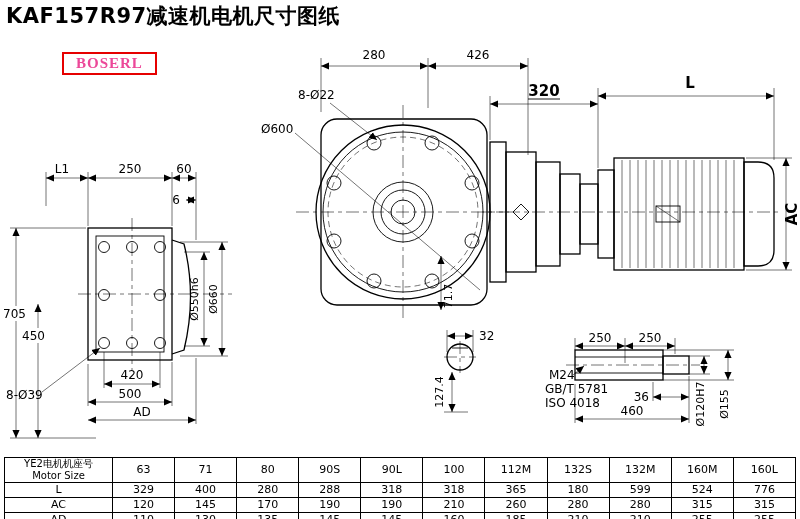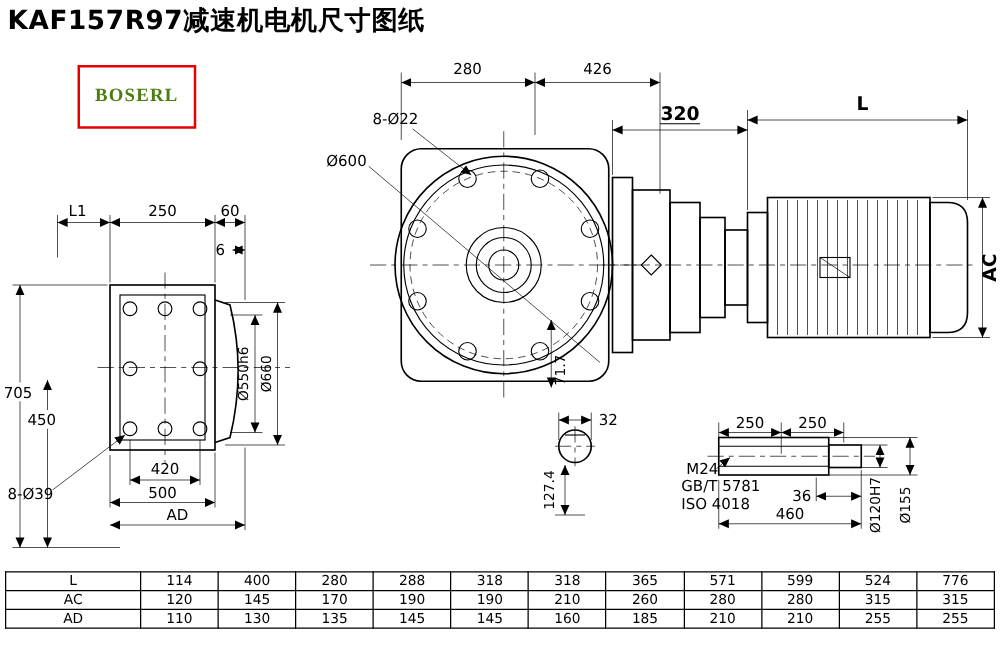--- a/index.html
+++ b/index.html
@@ -1,21 +1,21 @@
 <!DOCTYPE html>
 <html><head>
 <meta charset="utf-8">
 <style>
   *{margin:0;padding:0;box-sizing:border-box}
   html,body{width:800px;height:519px;overflow:hidden;background:#fff;
     font-family:"DejaVu Sans","Liberation Sans",sans-serif;color:#000}
   #page{position:relative;width:800px;height:519px;background:#fff}
   #title{position:absolute;left:6px;top:2px;font-size:21px;font-weight:bold;letter-spacing:.5px}
-  #logo{position:absolute;left:62px;top:52px;border:2px solid #e60000;padding:15px 12px;
-    font-size:15px;font-weight:bold;color:#4d7c0f;font-family:"Liberation Serif",serif;letter-spacing:1px}
+  #logo{position:absolute;left:62px;top:52px;border:2px solid #e60000;padding:1px 12px;
+    font-size:15px;font-weight:bold;color:#ec4899;font-family:"Liberation Serif",serif;letter-spacing:1px}
   #drawing{position:absolute;left:0;top:0}
   svg text{font-family:"DejaVu Sans",sans-serif;font-size:12px;fill:#000;stroke:none}
   svg text.big{font-size:15px;font-weight:bold}
   svg text.sm{font-size:11px}
   .outline{fill:none;stroke:#000;stroke-width:1.3}
   .med{fill:none;stroke:#000;stroke-width:0.9}
   .thin{fill:none;stroke:#000;stroke-width:0.55}
   .cl{fill:none;stroke:#000;stroke-width:0.55;stroke-dasharray:13 4 4 4}
   .dash{fill:none;stroke:#000;stroke-width:0.55;stroke-dasharray:6 4}
   .wbg{fill:#fff;stroke:none}
@@ -252,30 +252,47 @@
         <col>
         <col>
         <col>
         <col>
         <col>
         <col>
         <col>
         <col>
     </colgroup>
     <tbody>
+        <tr class="hdr">
+      <th class="firsthdr">
+        <div>YE2电机机座号</div>
+        <div>Motor Size</div>
+      </th>
+      <th>63</th>
+      <th>71</th>
+      <th>80</th>
+      <th>90S</th>
+      <th>90L</th>
+      <th>100</th>
+      <th>112M</th>
+      <th>132S</th>
+      <th>132M</th>
+      <th>160M</th>
+      <th>160L</th>
+    </tr>
     <tr>
       <td>L</td>
-      <td>114</td>
+      <td>329</td>
       <td>400</td>
       <td>280</td>
       <td>288</td>
       <td>318</td>
       <td>318</td>
       <td>365</td>
-      <td>571</td>
+      <td>180</td>
       <td>599</td>
       <td>524</td>
       <td>776</td>
     </tr>
     <tr>
       <td>AC</td>
       <td>120</td>
       <td>145</td>
       <td>170</td>
       <td>190</td>

